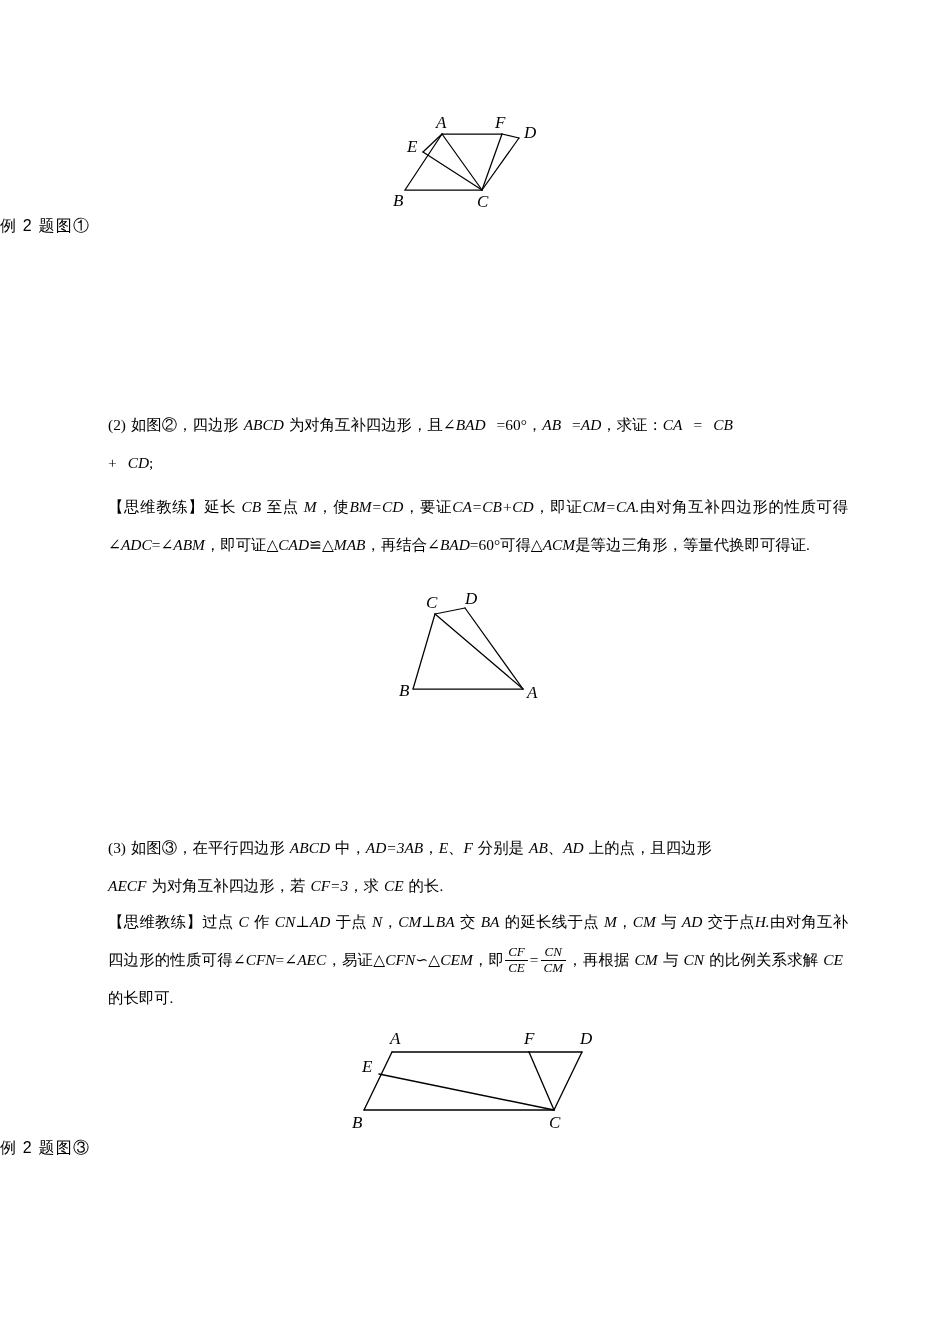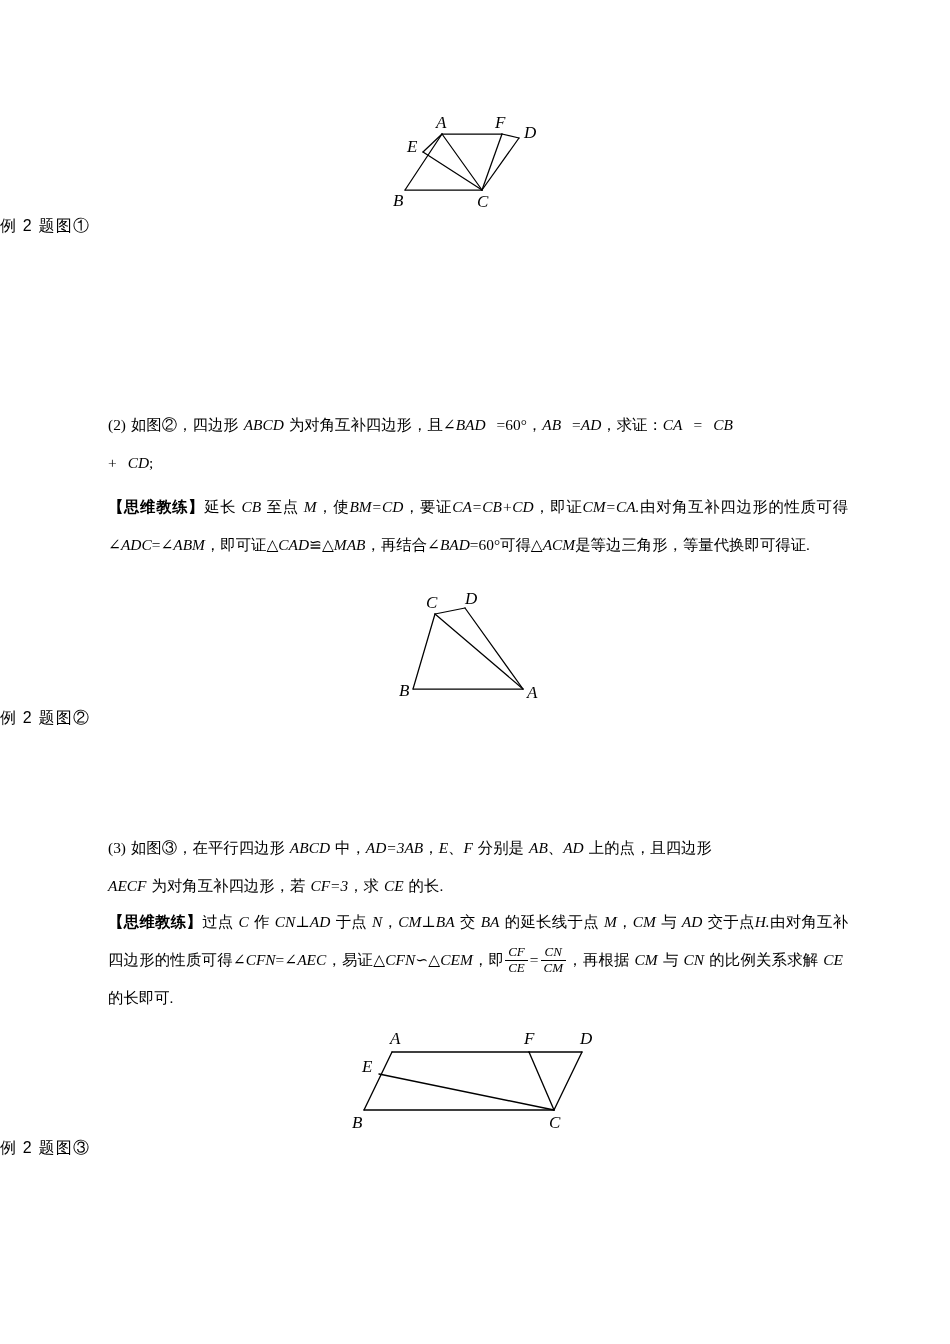--- a/index.html
+++ b/index.html
@@ -49,21 +49,21 @@
     line-height: 38px;
     text-align: justify;
     color: #000000;
   }
   .para .it {
     font-style: italic;
     font-family: "Liberation Serif", "DejaVu Serif", serif;
   }
   .para .cn { font-style: normal; }
   .bold-tag {
-    font-weight: bold;
+    font-weight: normal;
     font-style: normal;
     letter-spacing: 0px;
   }
   .sp { display: inline-block; width: 5px; }
   .sp-wide { display: inline-block; width: 11px; }
 
   
   .frac {
     display: inline-block;
     vertical-align: -0.52em;
@@ -127,21 +127,20 @@
         <line x1="50" y1="22" x2="80" y2="16"></line>
         <line x1="80" y1="16" x2="138" y2="97"></line>
         <line x1="138" y1="97" x2="28" y2="97"></line>
         <line x1="50" y1="22" x2="138" y2="97"></line>
       </g>
       <text class="lbl" x="41" y="16">C</text>
       <text class="lbl" x="80" y="12">D</text>
       <text class="lbl" x="14" y="104">B</text>
       <text class="lbl" x="142" y="106">A</text>
     </svg>
-    <div class="figure-caption">例 2 题图②</div>
   </div>
 
   <div class="para" style="top:829px;">
     <span class="cn">(3)</span><span class="sp"></span><span class="cn">如图③，在平行四边形</span><span class="sp"></span><span class="it">ABCD</span><span class="sp"></span><span class="cn">中，</span><span class="it">AD=3AB</span><span class="cn">，</span><span class="it">E</span><span class="cn">、</span><span class="it">F</span><span class="sp"></span><span class="cn">分别是</span><span class="sp"></span><span class="it">AB</span><span class="cn">、</span><span class="it">AD</span><span class="sp"></span><span class="cn">上的点，且四边形</span><br>
     <span class="it">AECF</span><span class="sp"></span><span class="cn">为对角互补四边形，若</span><span class="sp"></span><span class="it">CF=3</span><span class="cn">，求</span><span class="sp"></span><span class="it">CE</span><span class="sp"></span><span class="cn">的长.</span>
   </div>
 
   <div class="para" style="top:903px;">
     <span class="bold-tag">【思维教练】</span><span class="cn">过点</span><span class="sp"></span><span class="it">C</span><span class="sp"></span><span class="cn">作</span><span class="sp"></span><span class="it">CN⊥AD</span><span class="sp"></span><span class="cn">于点</span><span class="sp"></span><span class="it">N</span><span class="cn">，</span><span class="it">CM⊥BA</span><span class="sp"></span><span class="cn">交</span><span class="sp"></span><span class="it">BA</span><span class="sp"></span><span class="cn">的延长线于点</span><span class="sp"></span><span class="it">M</span><span class="cn">，</span><span class="it">CM</span><span class="sp"></span><span class="cn">与</span><span class="sp"></span><span class="it">AD</span><span class="sp"></span><span class="cn">交于点</span><span class="it">H.</span><span class="cn">由对角互补四边形的性质可得∠</span><span class="it">CFN</span><span class="cn">=∠</span><span class="it">AEC</span><span class="cn">，易证△</span><span class="it">CFN</span><span class="cn">∽△</span><span class="it">CEM</span><span class="cn">，即</span><span class="frac"><span class="num">CF</span><span class="den">CE</span></span><span class="eqsign">=</span><span class="frac"><span class="num">CN</span><span class="den">CM</span></span><span class="cn">，再根据</span><span class="sp"></span><span class="it">CM</span><span class="sp"></span><span class="cn">与</span><span class="sp"></span><span class="it">CN</span><span class="sp"></span><span class="cn">的比例关系求解</span><span class="sp"></span><span class="it">CE</span><span class="sp"></span><span class="cn">的长即可.</span>
   </div>

